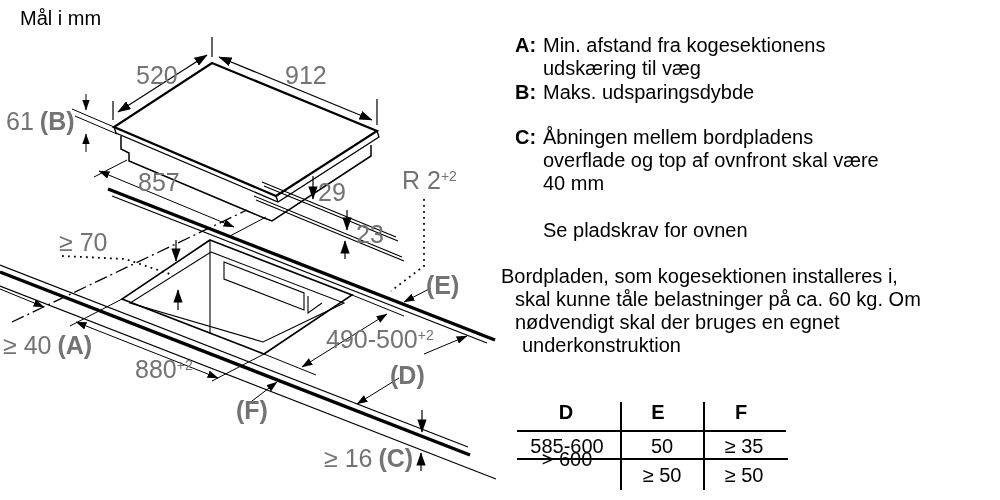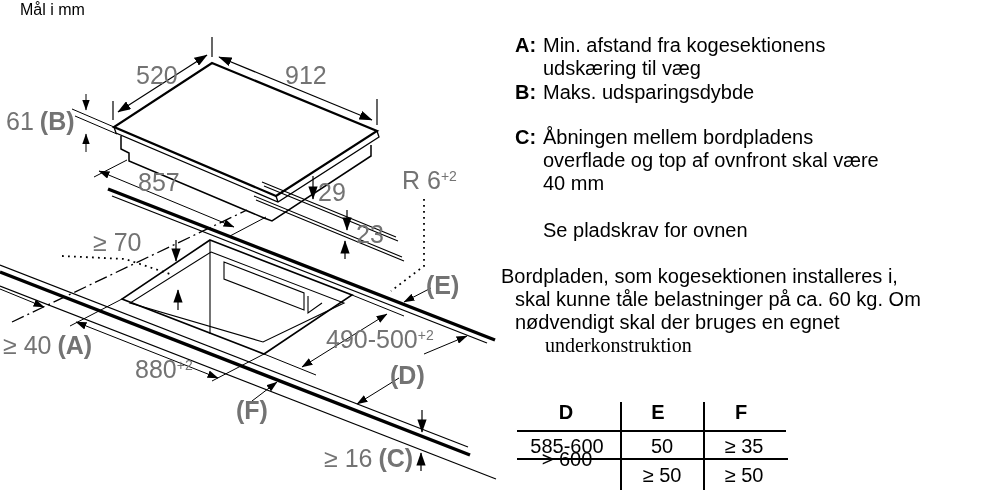--- a/index.html
+++ b/index.html
@@ -3,21 +3,21 @@
 <meta charset="utf-8">
 <style>
   html,body{margin:0;padding:0;background:#fff;}
   #page{position:relative;width:1000px;height:500px;background:#ffffff;overflow:hidden;
         font-family:"Liberation Sans",sans-serif;color:#000;}
   
   .dim{position:absolute;font-size:25px;line-height:1.05;white-space:nowrap;color:#737373;}
   .dim .bld{font-weight:bold;}
   .dim .sup{font-size:14px;position:relative;top:-8px;letter-spacing:0;}
   .sp{display:inline-block;width:6px;}
-  #page-title{position:absolute;left:20px;top:1px;font-size:16px;}
+  #page-title{position:absolute;left:20px;top:7px;font-size:20px;}
   
   .leg{position:absolute;font-size:20px;line-height:23px;white-space:nowrap;}
   .leg-prefix{font-weight:bold;}
   
   .tcell{position:absolute;font-size:20px;transform:translateX(-50%);white-space:nowrap;}
   .thead{font-weight:bold;}
   .tline{position:absolute;background:#000;}
   svg{position:absolute;left:0;top:0;}
 </style>
 </head>
@@ -128,23 +128,23 @@
 
   <div class="dim" style="left:136px;top:62px;">520</div>
   <div class="dim" style="left:285px;top:62px;">912</div>
 
   <div class="dim" style="left:6px;top:108px;"><span>61</span><span class="sp"></span><span class="bld">(B)</span></div>
 
   <div class="dim" style="left:138px;top:169px;">857</div>
   <div class="dim" style="left:318px;top:179px;">29</div>
   <div class="dim" style="left:356px;top:221px;">23</div>
 
-  <div class="dim" style="left:402px;top:167px;"><span>R 6</span><span class="sup">+2</span></div>
+  <div class="dim" style="left:402px;top:167px;"><span>R 2</span><span class="sup">+2</span></div>
 
-  <div class="dim" style="left:59px;top:229px;margin-left:34px;">≥ 70</div>
+  <div class="dim" style="left:59px;top:229px;">≥ 70</div>
 
   <div class="dim" style="left:3px;top:332px;"><span>≥ 40</span><span class="sp"></span><span class="bld">(A)</span></div>
 
   <div class="dim" style="left:135px;top:356px;"><span>880</span><span class="sup">+2</span></div>
 
   <div class="dim bld" style="left:236px;top:397px;font-weight:bold;">(F)</div>
 
   <div class="dim" style="left:326px;top:326px;"><span>490-500</span><span class="sup">+2</span></div>
 
   <div class="dim" style="left:390px;top:362px;font-weight:bold;">(D)</div>
@@ -162,21 +162,21 @@
   <div class="leg leg-prefix" style="left:515px;top:126px;">C:</div>
   <div class="leg" style="left:543px;top:126px;">Åbningen mellem bordpladens</div>
   <div class="leg" style="left:543px;top:149px;">overflade og top af ovnfront skal være</div>
   <div class="leg" style="left:543px;top:172px;">40 mm</div>
 
   <div class="leg" style="left:543px;top:219px;">Se pladskrav for ovnen</div>
 
   <div class="leg" style="left:501px;top:265px;">Bordpladen, som kogesektionen installeres i,</div>
   <div class="leg" style="left:515px;top:288px;">skal kunne tåle belastninger på ca. 60 kg. Om</div>
   <div class="leg" style="left:515px;top:311px;">nødvendigt skal der bruges en egnet</div>
-  <div class="leg" style="left:545px;top:334px;font-family:Liberation Serif, serif;">underkonstruktion</div>
+  <div class="leg" style="left:522px;top:334px;">underkonstruktion</div>
 
   <div>
     <div class="tcell thead" style="left:566px;top:401px;">D</div>
     <div class="tcell thead" style="left:658px;top:401px;">E</div>
     <div class="tcell thead" style="left:741px;top:401px;">F</div>
 
     <div class="tline" style="left:517px;top:430px;width:269px;height:1.6px;"></div>
 
     <div class="tcell" style="left:567px;top:435px;">585-600</div>
     <div class="tcell" style="left:662px;top:435px;">50</div>

